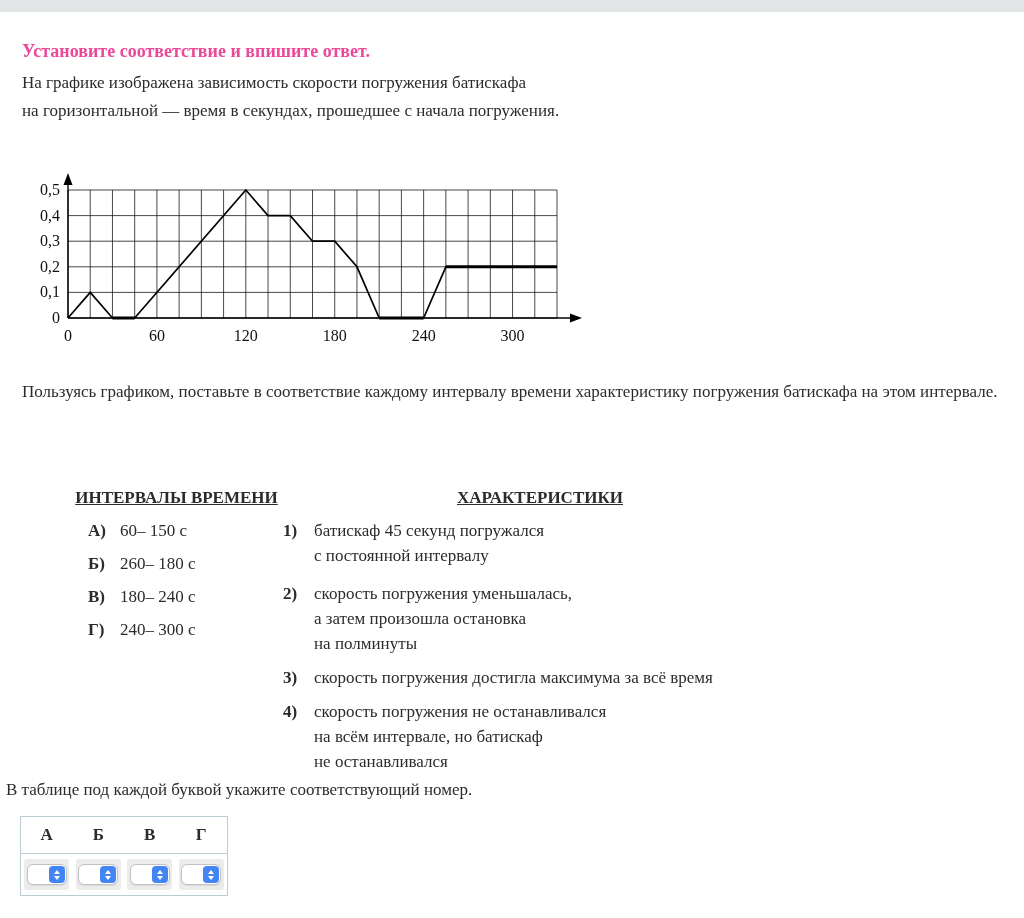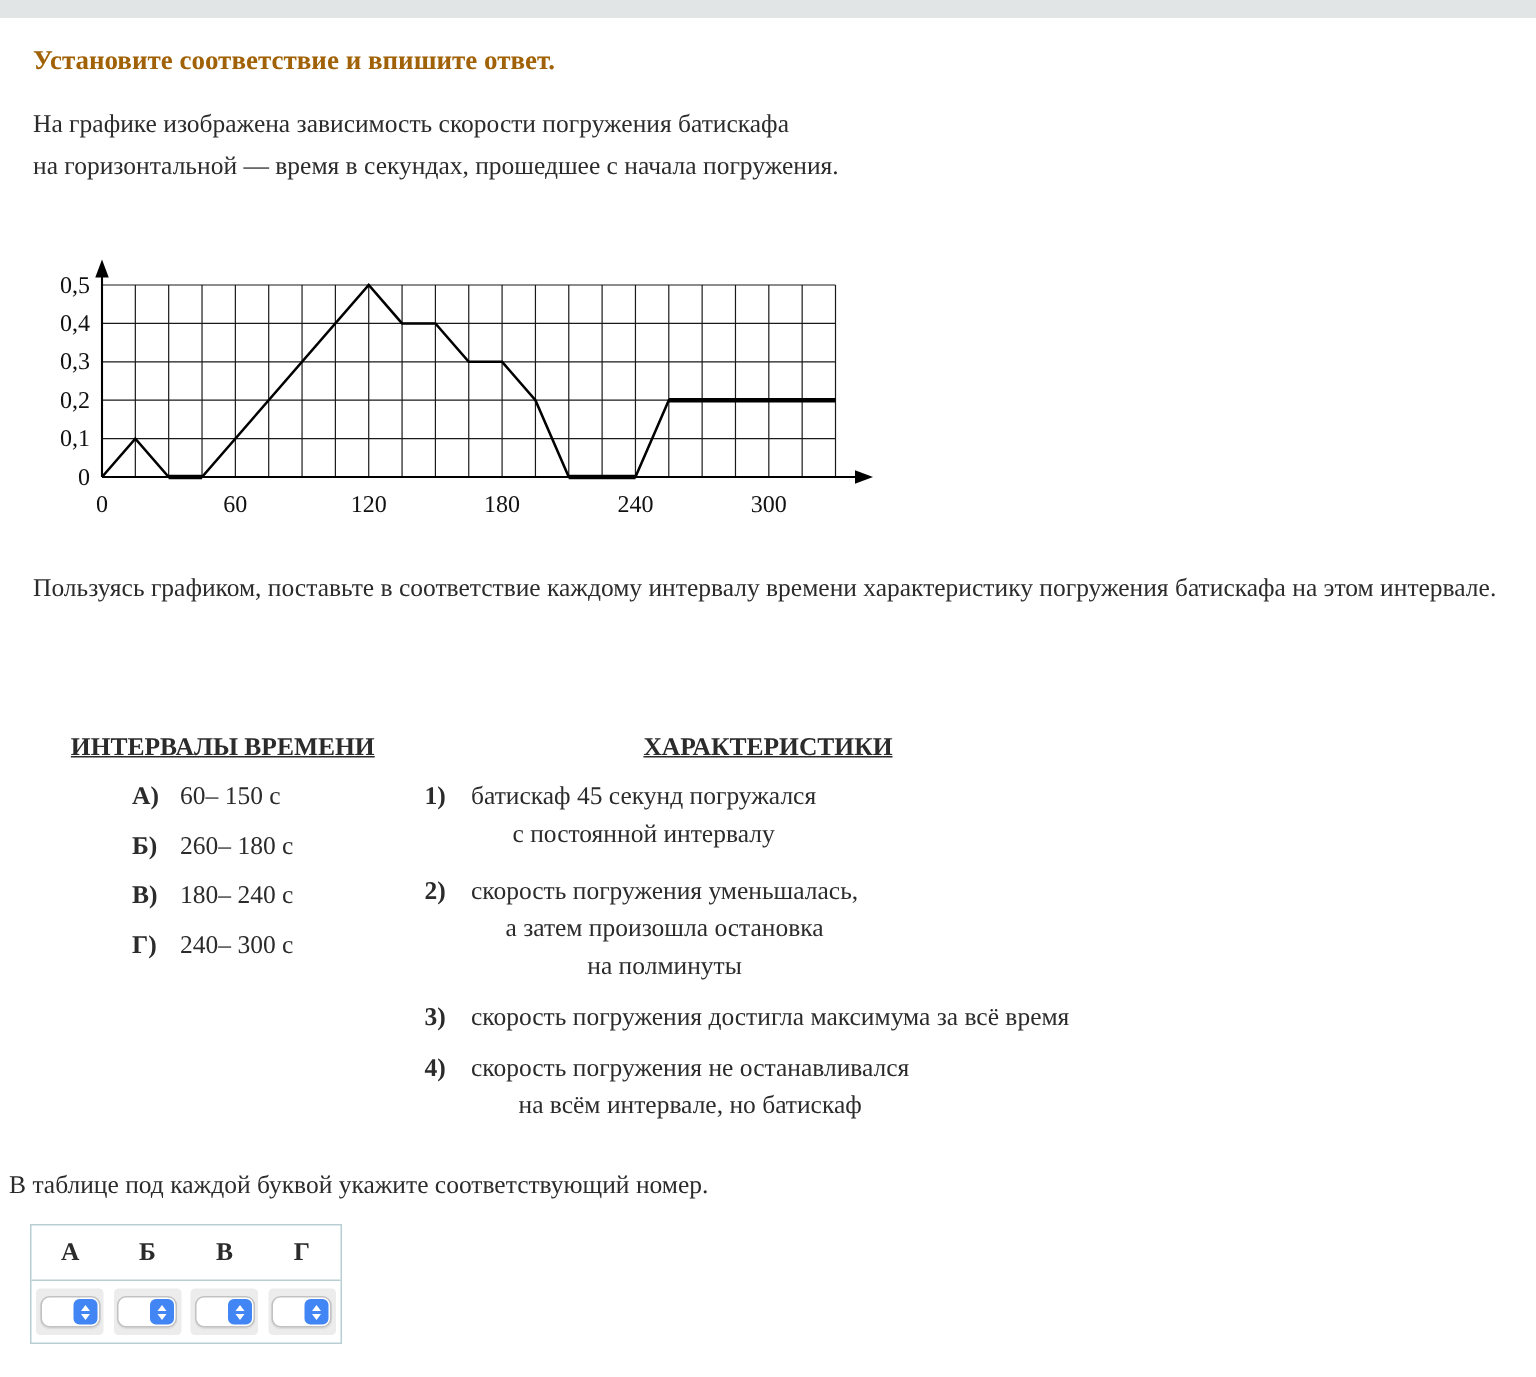--- a/index.html
+++ b/index.html
@@ -1,37 +1,37 @@
 <!DOCTYPE html>
 <html lang="ru"><head>
 <meta charset="utf-8">
 <style>
   html,body{margin:0;padding:0;background:#ffffff;}
   .page{
     position:relative;width:1024px;height:918px;overflow:hidden;
     font-family:"Liberation Serif", serif;color:#2b2b2b;background:#ffffff;
   }
   .top-bar{position:absolute;left:0;top:0;width:1024px;height:12px;background:#e2e5e5;}
-  .title{position:absolute;left:22px;top:30px;font-size:18px;font-weight:bold;color:#a16207;}
+  .title{position:absolute;left:22px;top:41px;font-size:18px;font-weight:bold;color:#ec4899;}
   .intro{position:absolute;left:22px;top:69px;font-size:17px;line-height:28px;}
   .intro span{display:block;}
   .chart-wrap{position:absolute;left:28px;top:166px;}
   svg text{font-family:"Liberation Serif", serif;font-size:16px;fill:#111111;}
   .instruction{position:absolute;left:22px;top:379px;width:978px;font-size:17px;line-height:26px;text-align:justify;}
-  .col-header{position:absolute;top:488px;font-size:17px;font-weight:bold;text-decoration:underline;text-align:center;}
+  .col-header{position:absolute;top:488px;font-size:17px;font-weight:bold;text-decoration:underline;text-align:center;margin-left:28px;}
   .col-header.left{left:41px;width:215px;}
   .col-header.right{left:413px;width:198px;}
   .intervals{position:absolute;left:88px;top:520px;font-size:17px;}
   .interval-row{display:flex;line-height:21px;margin-bottom:12px;}
   .interval-letter{font-weight:bold;flex:0 0 32px;}
   .chars{position:absolute;left:283px;top:518px;font-size:17px;}
   .char-item{display:flex;margin-bottom:9px;}
   .char-item:first-child{margin-bottom:13px;}
   .char-num{font-weight:bold;flex:0 0 22px;margin-right:9px;line-height:25px;}
-  .char-lines span{display:block;line-height:25px;text-align:center;}
+  .char-lines span{display:block;line-height:25px;}
   .table-note{position:absolute;left:6px;top:780px;font-size:17px;}
   .answer-table{position:absolute;left:20px;top:816px;width:206px;border:1px solid #b7ced3;background:#ffffff;}
   .at-head{display:grid;grid-template-columns:repeat(4,1fr);height:36px;align-items:center;
            text-align:center;font-size:17px;font-weight:bold;border-bottom:1px solid #b7ced3;}
   .at-body{display:grid;grid-template-columns:repeat(4,1fr);height:41px;align-items:center;justify-items:center;}
   .sel-tile{width:45px;height:31px;background:#ececec;border-radius:3px;
             display:flex;align-items:center;justify-content:center;cursor:pointer;}
   .sel-capsule{width:40px;height:21px;background:#ffffff;border:1px solid #c2c2c2;border-radius:6px;
                display:flex;align-items:center;box-sizing:border-box;box-shadow:0 1px 1px rgba(0,0,0,0.08);}
   .sel-value{flex:1;font-size:13px;padding-left:4px;font-family:"Liberation Sans", sans-serif;}
@@ -151,20 +151,21 @@
       <span class="char-num">3)</span>
       <span class="char-lines">
         <span>скорость погружения достигла максимума за всё время</span>
       </span>
     </div>
     <div class="char-item">
       <span class="char-num">4)</span>
       <span class="char-lines">
         <span>скорость погружения не останавливался</span>
         <span>на всём интервале, но батискаф</span>
+        <span>не останавливался</span>
       </span>
     </div>
   </div>
 
   <div class="table-note">В таблице под каждой буквой укажите соответствующий номер.</div>
 
   <div class="answer-table">
     <div class="at-head">
       <span>А</span>
       <span>Б</span>

